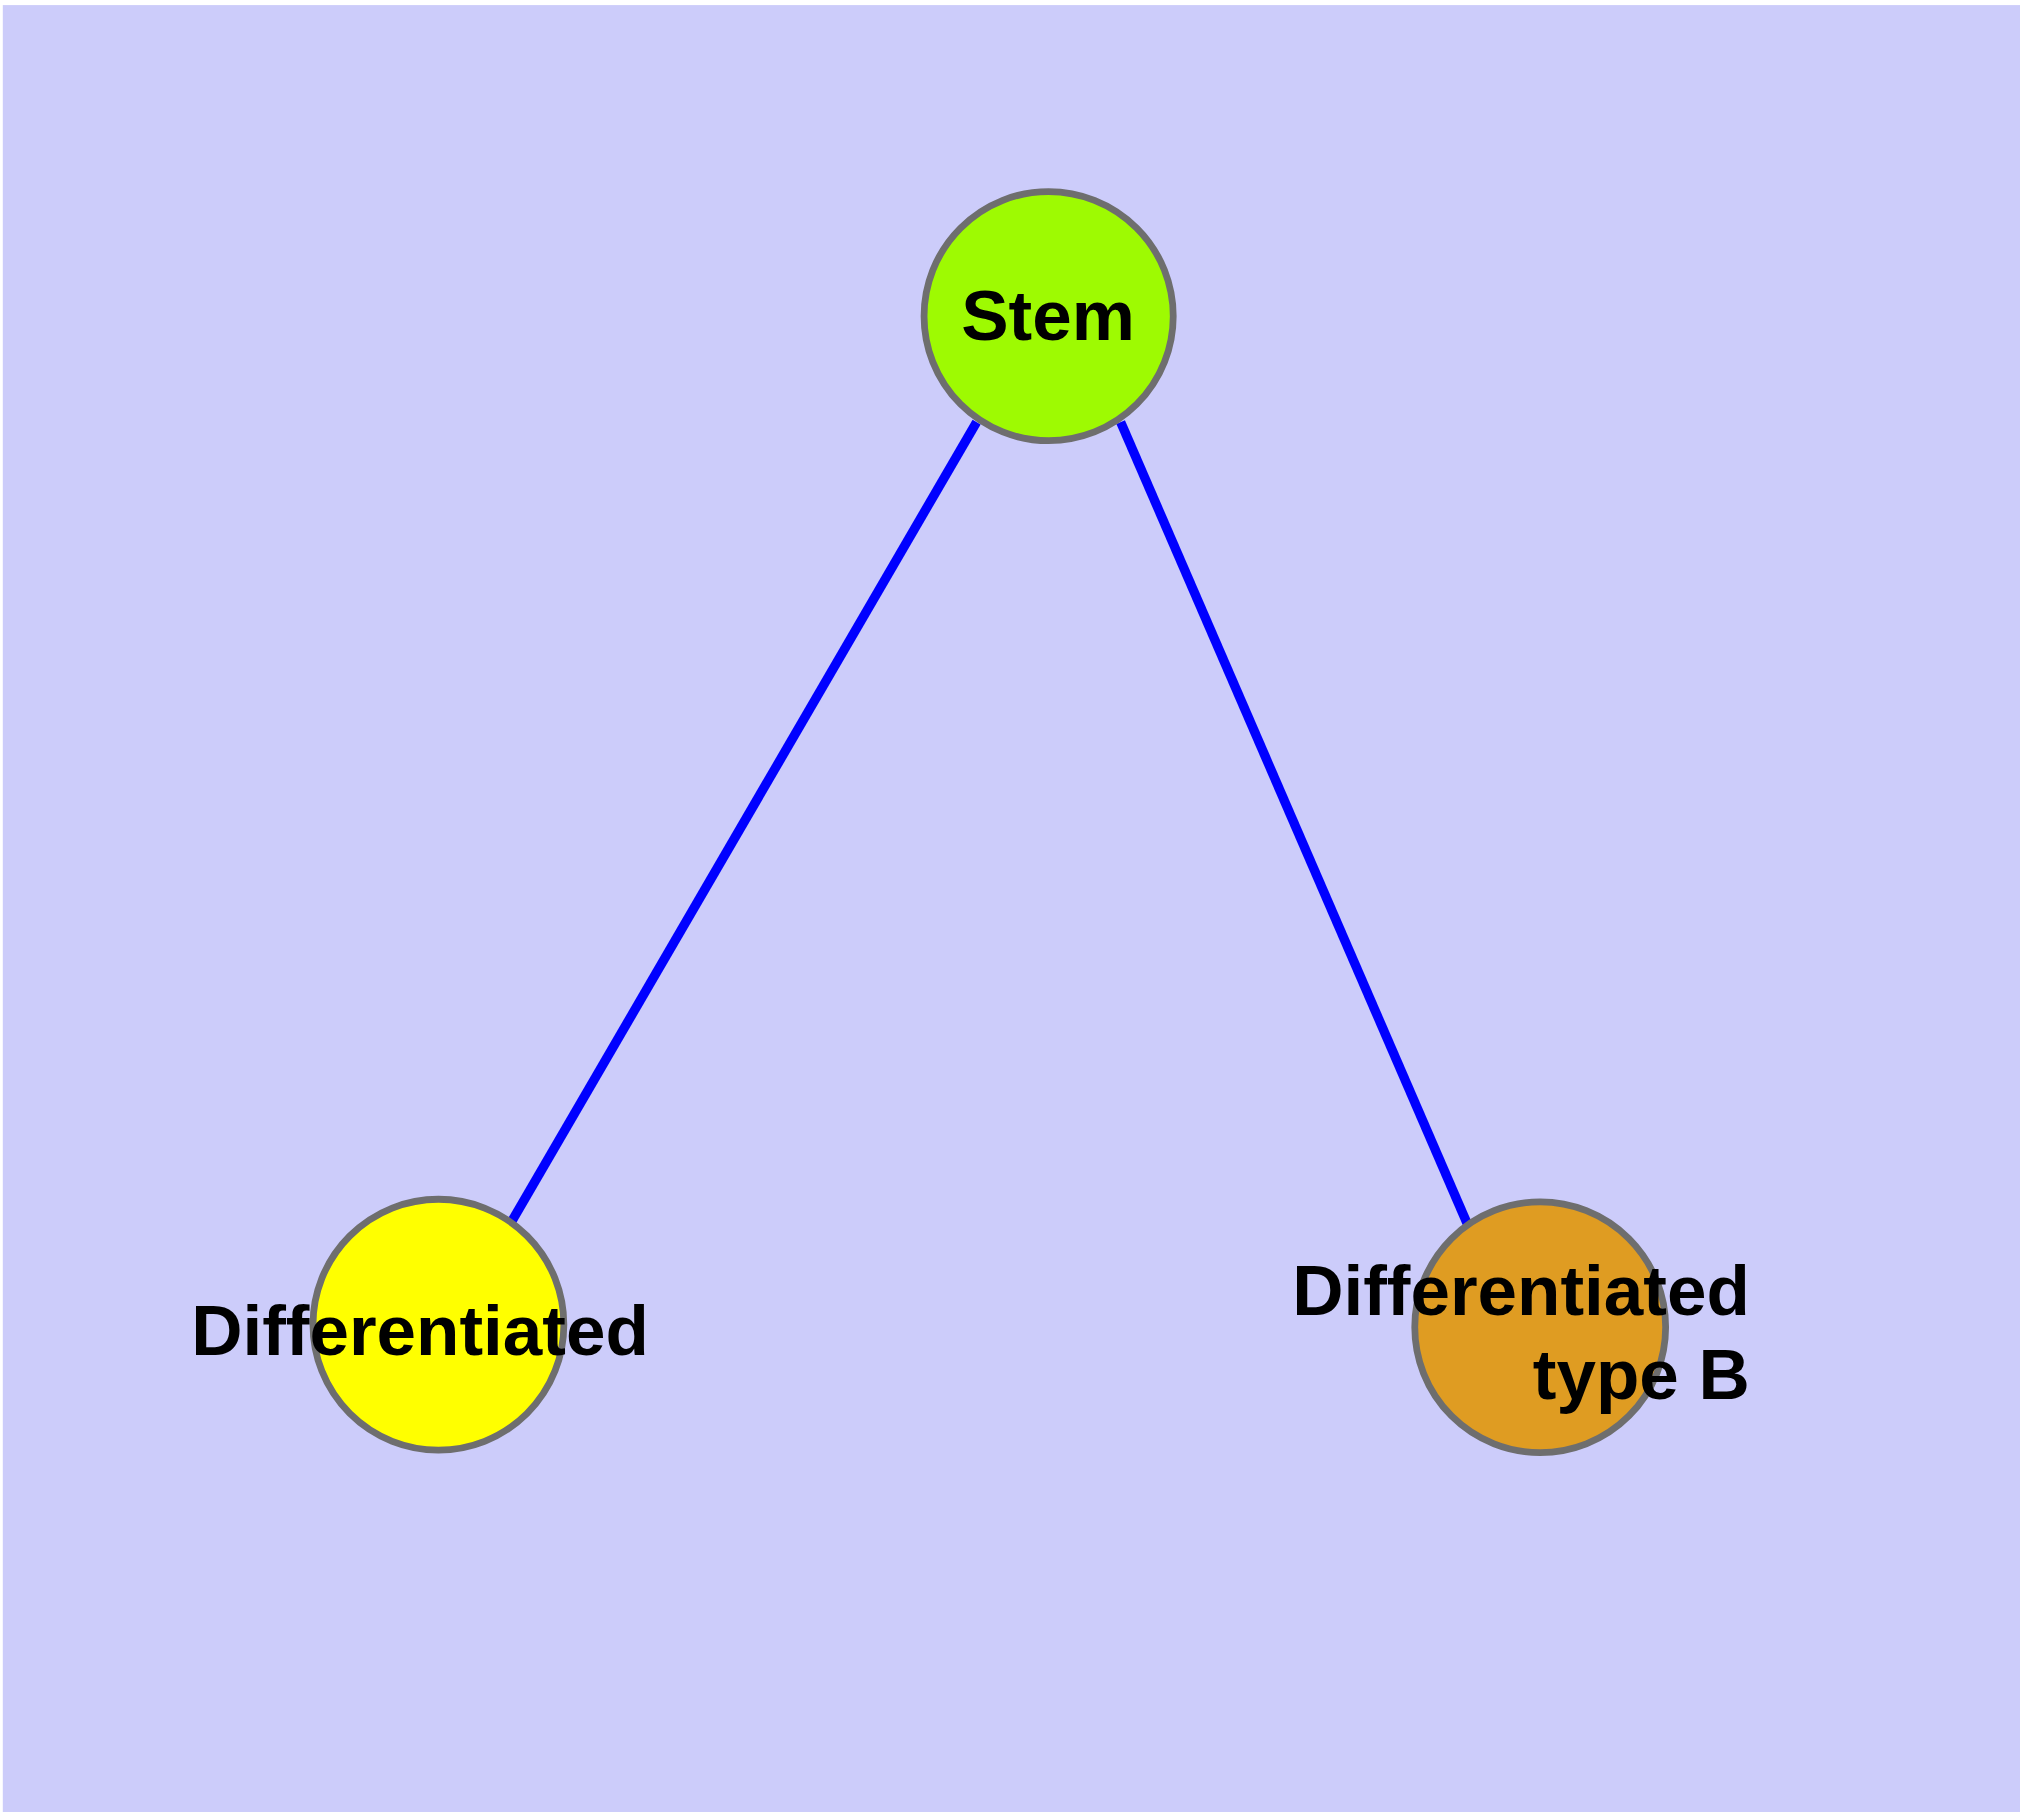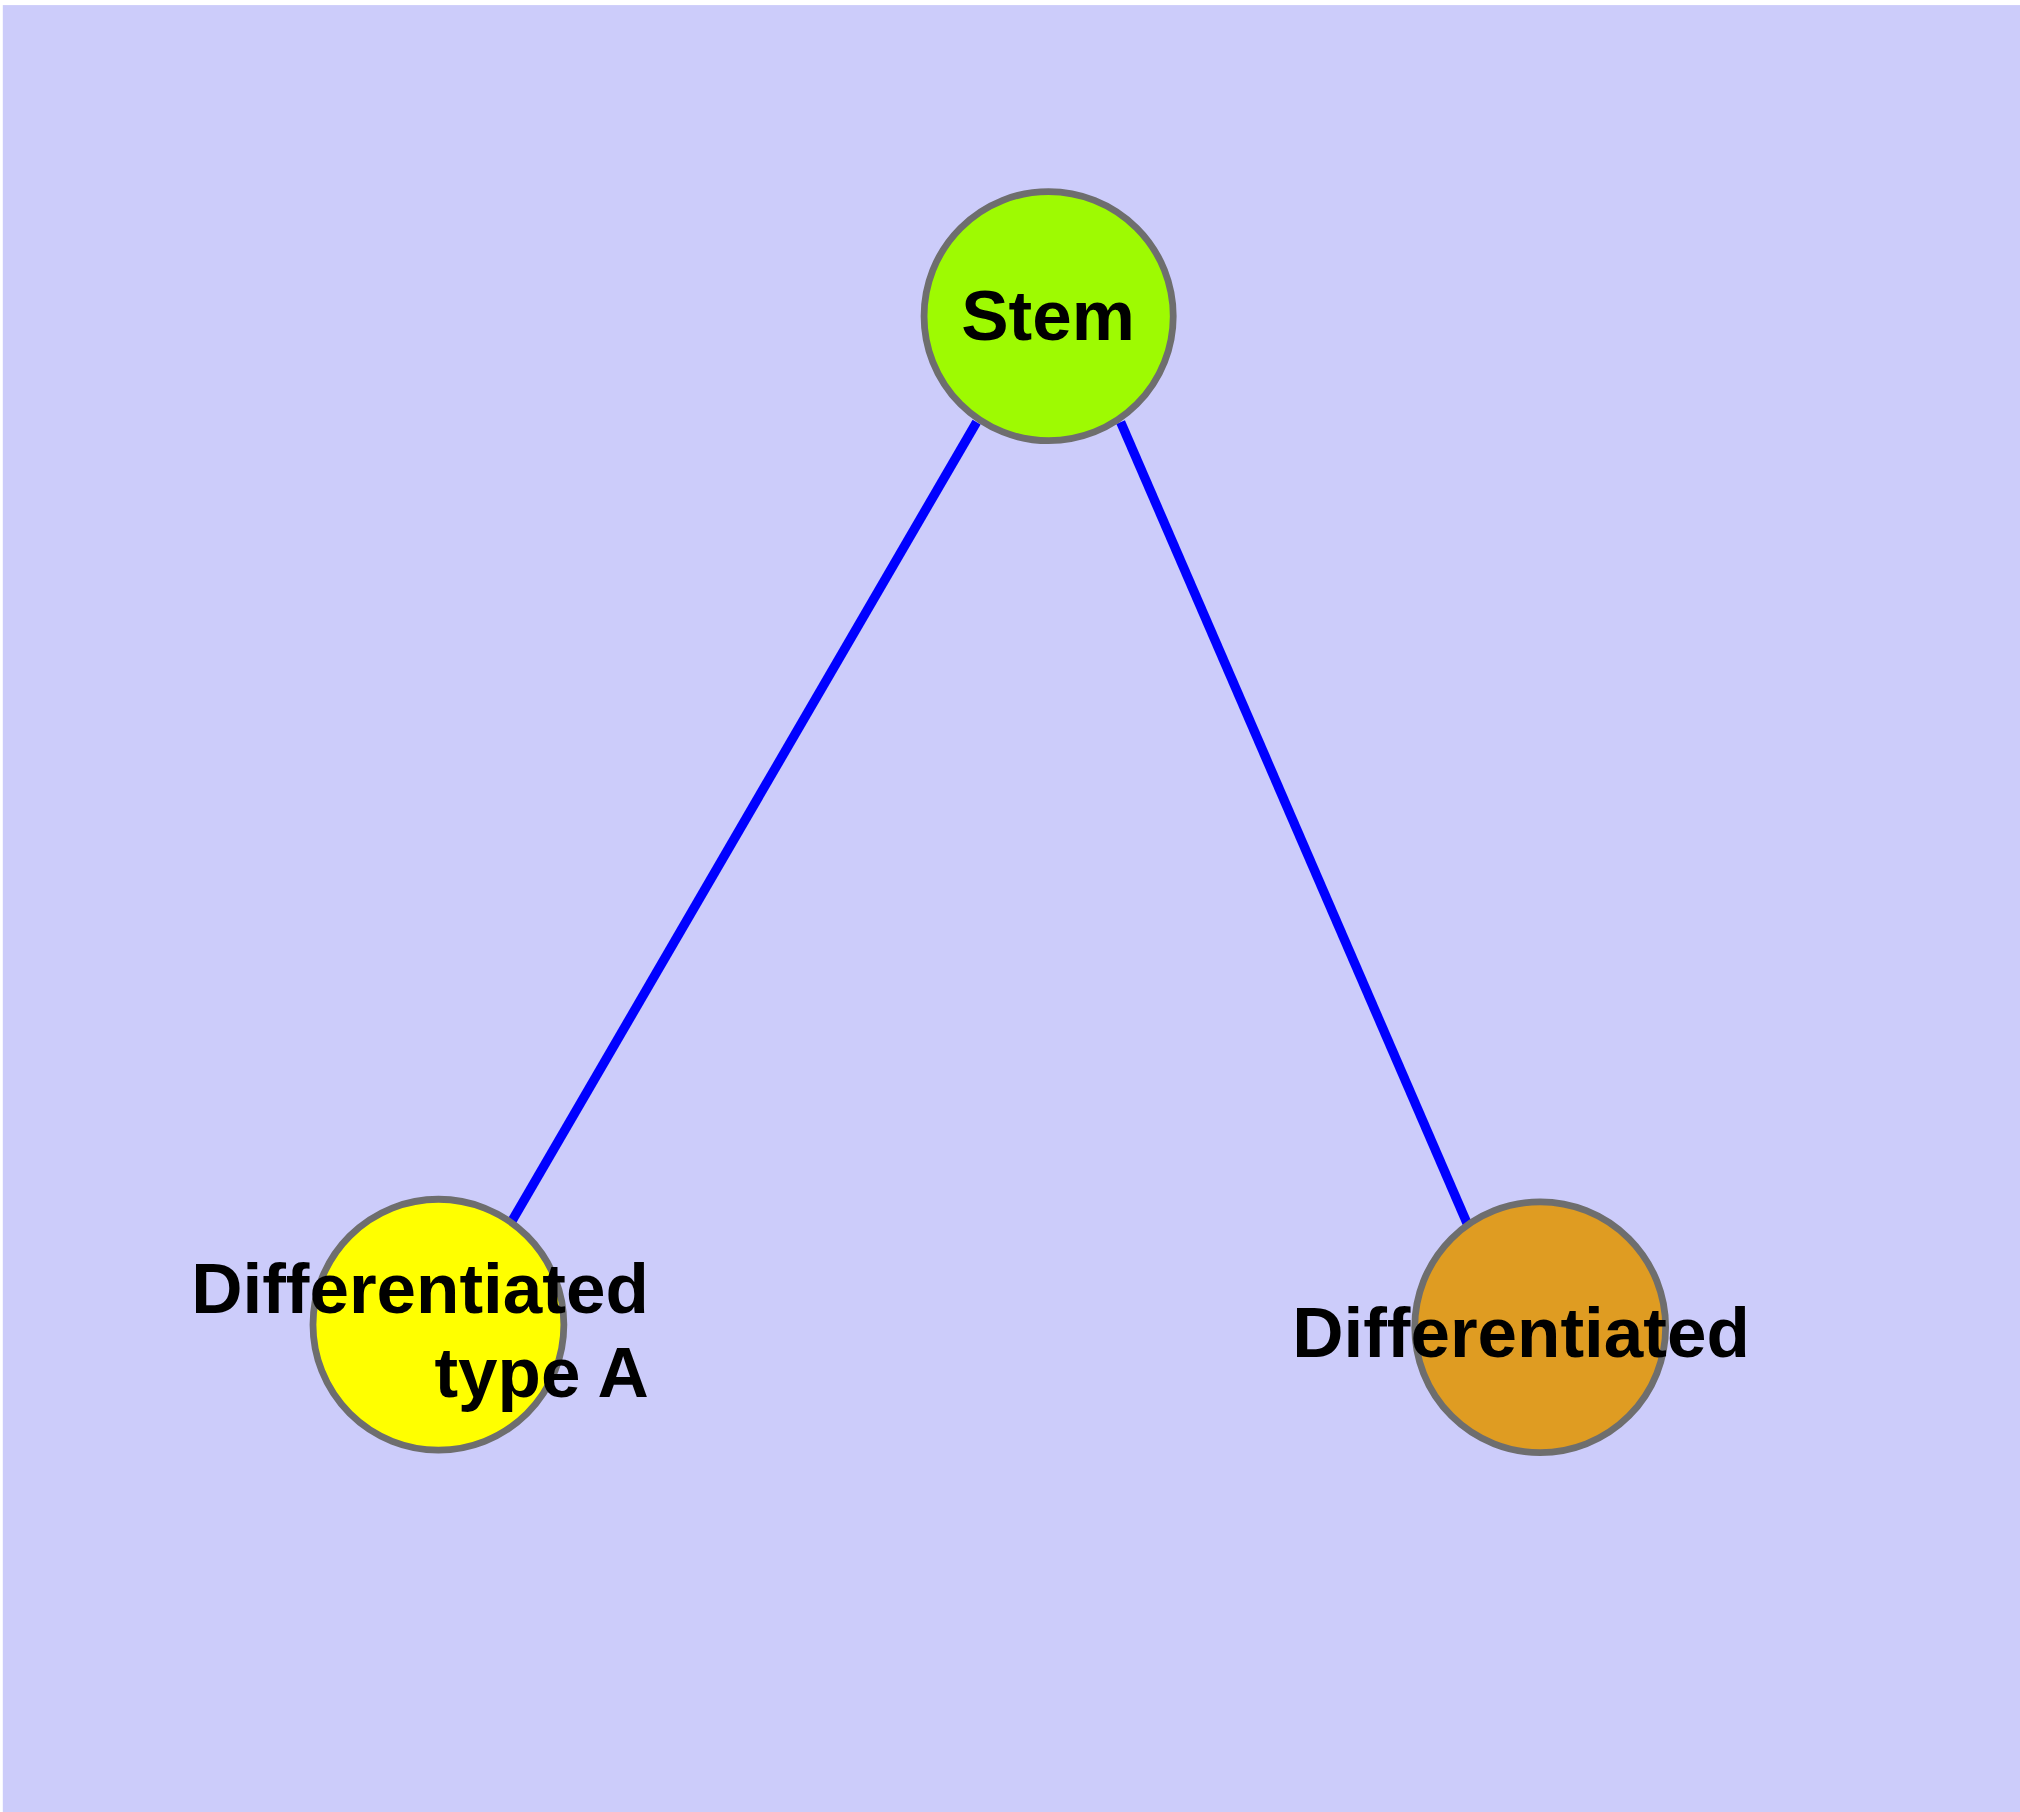--- a/index.html
+++ b/index.html
@@ -65,21 +65,21 @@
       <circle cx="1817" cy="1566" r="148" fill="#df9c22" stroke="#6e6e6e" stroke-width="8"></circle>
     </g>
   </svg>
 
   <div class="node-label label-stem" style="left:1048px; top:316px;">
     <div>Stem</div>
   </div>
 
   <div class="node-label label-leaf" style="left:420px; top:1331px;">
     <div>Differentiated</div>
-    <div>type A</div>
   </div>
 
   <div class="node-label label-leaf" style="left:1521px; top:1333px;">
     <div>Differentiated</div>
+    <div>type B</div>
   </div>
 
 </div>
 
 
 </body></html>

